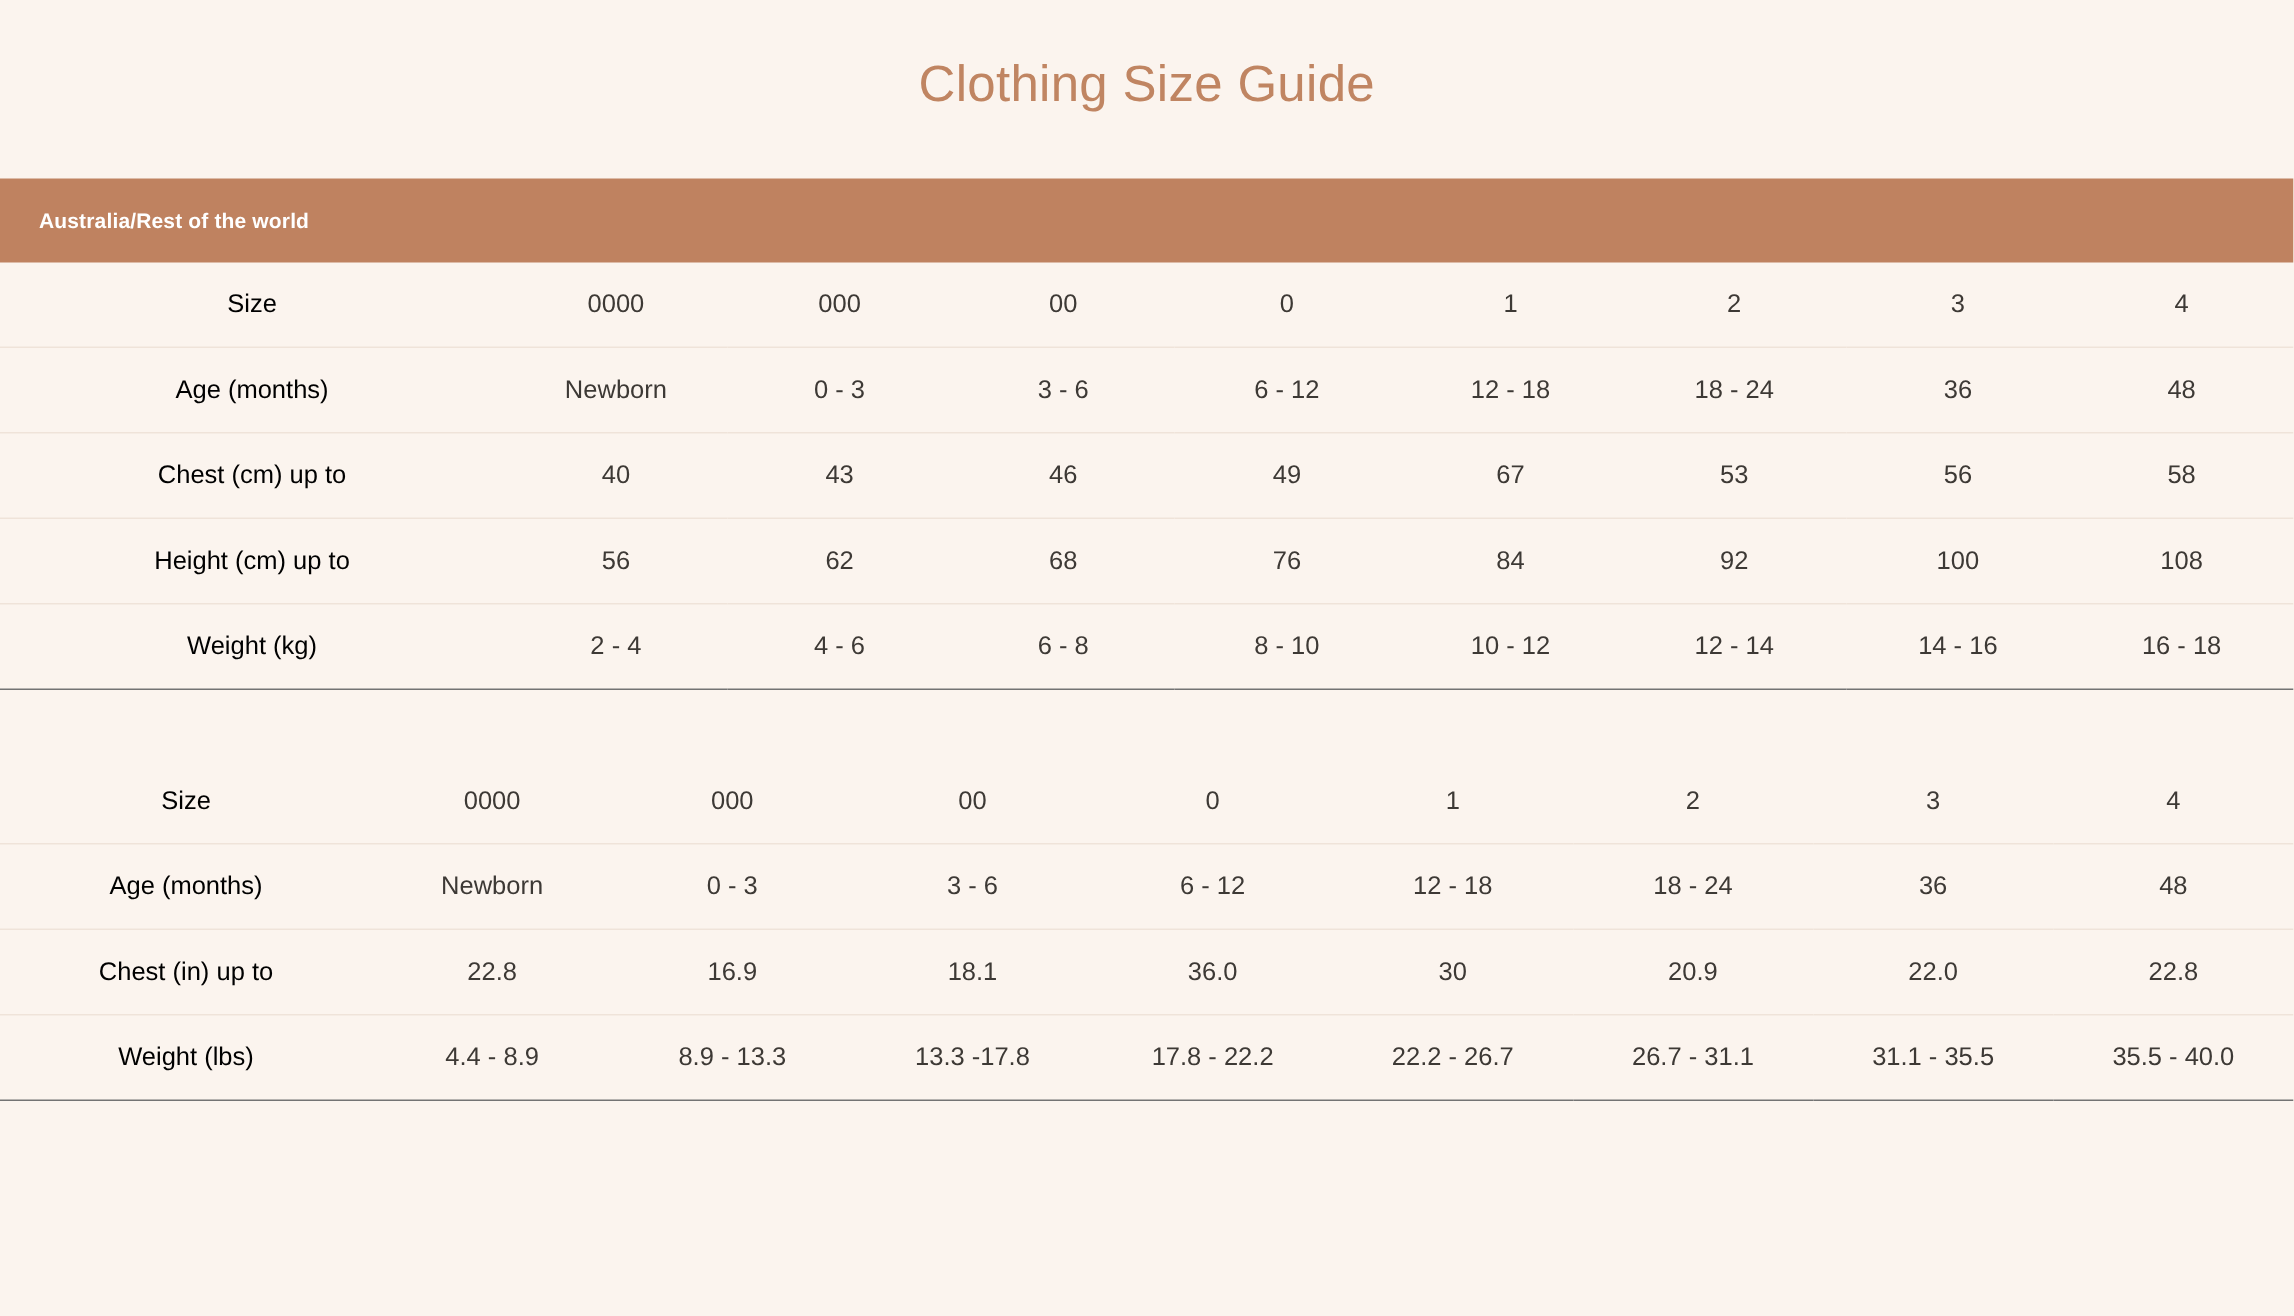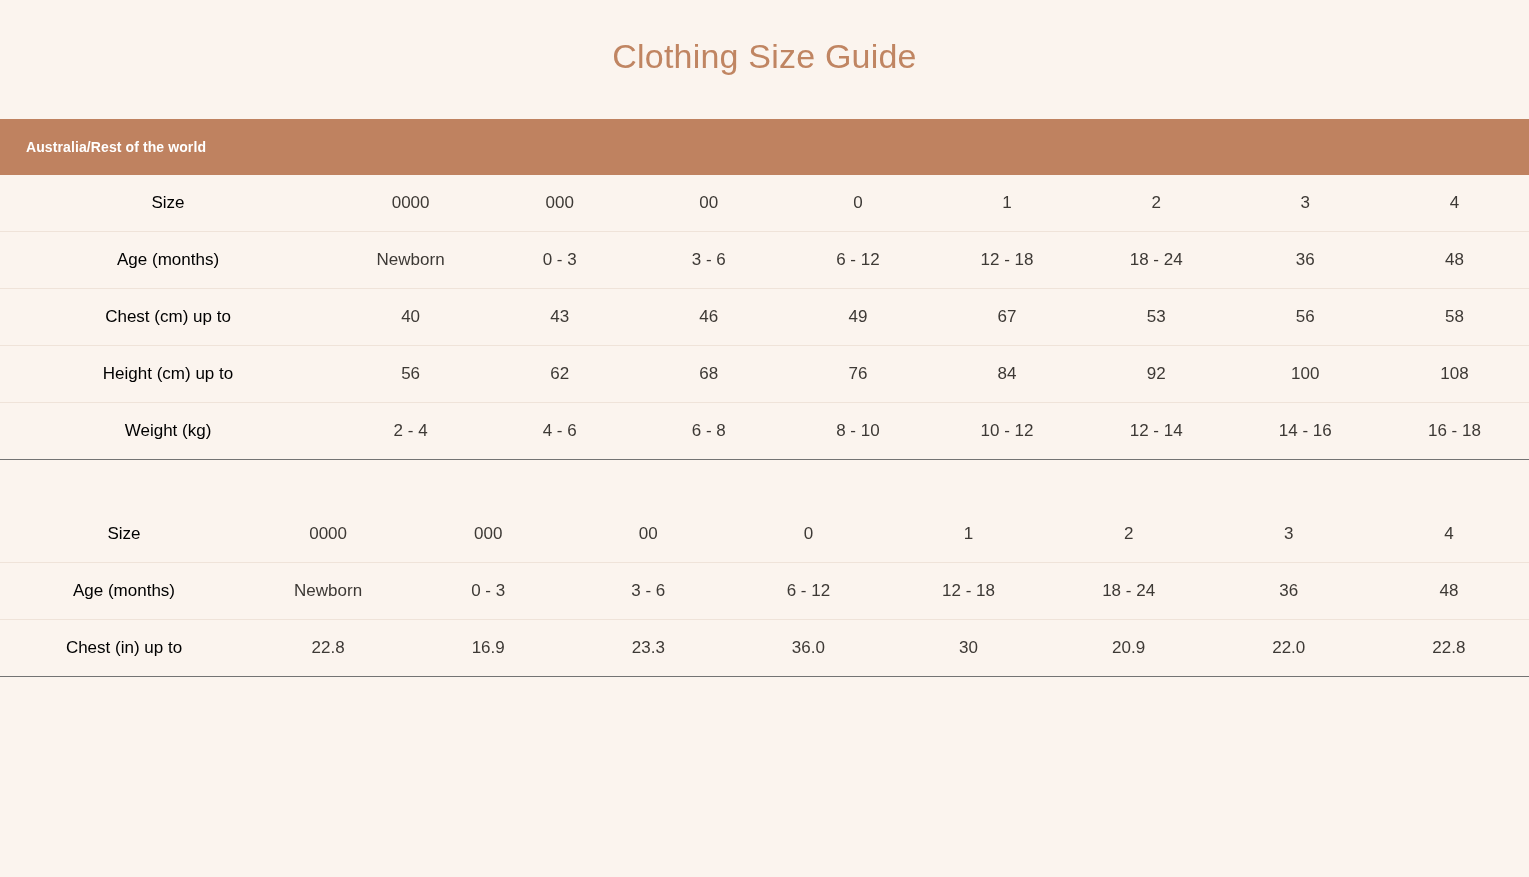--- a/index.html
+++ b/index.html
@@ -194,25 +194,36 @@
           <td>6 - 12</td>
           <td>12 - 18</td>
           <td>18 - 24</td>
           <td>36</td>
           <td>48</td>
         </tr>
         <tr>
           <td class="rowlabel">Chest (in) up to</td>
           <td>22.8</td>
           <td>16.9</td>
-          <td>23.3</td>
+          <td>18.1</td>
           <td>36.0</td>
           <td>30</td>
           <td>20.9</td>
           <td>22.0</td>
           <td>22.8</td>
         </tr>
+        <tr>
+          <td class="rowlabel">Weight (lbs)</td>
+          <td>4.4 - 8.9</td>
+          <td>8.9 - 13.3</td>
+          <td>13.3 -17.8</td>
+          <td>17.8 - 22.2</td>
+          <td>22.2 - 26.7</td>
+          <td>26.7 - 31.1</td>
+          <td>31.1 - 35.5</td>
+          <td>35.5 - 40.0</td>
+        </tr>
       </tbody>
     </table>
     <div class="spacer-bottom"></div>
   </div>
 
 </div>
 
 </body></html>

